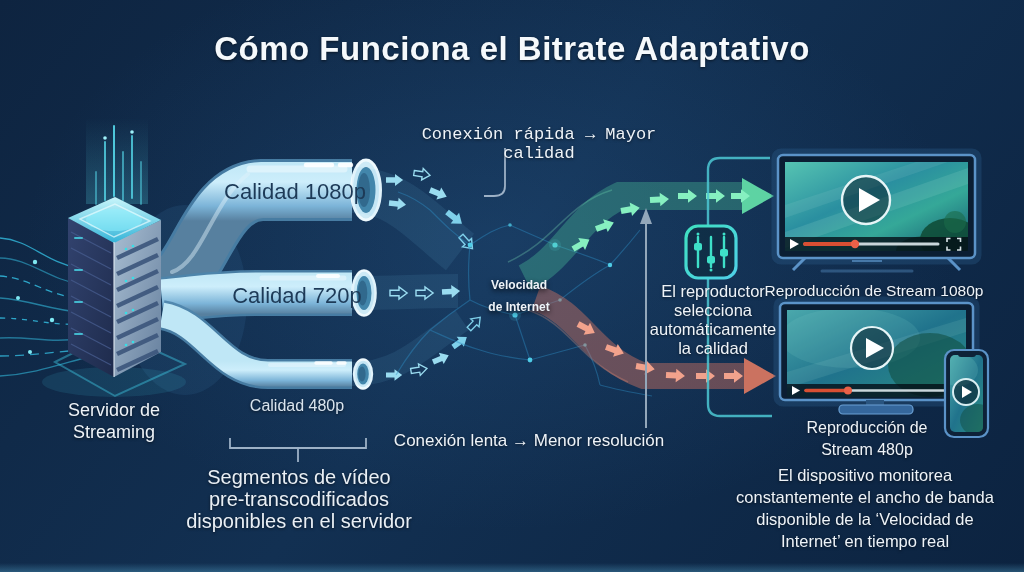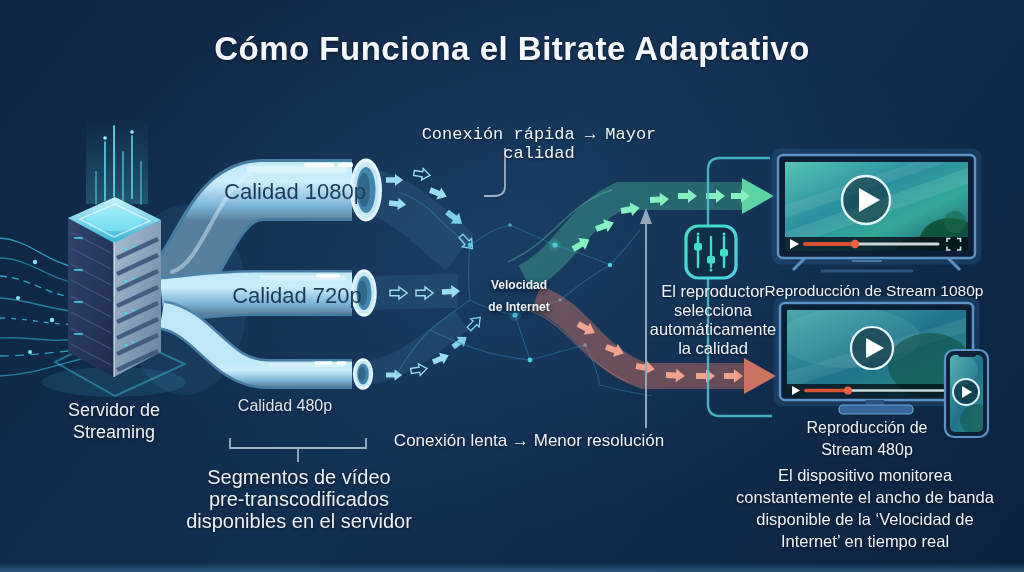--- a/index.html
+++ b/index.html
@@ -10,21 +10,21 @@
       radial-gradient(ellipse at 48% 42%, rgba(44,96,148,.28), rgba(0,0,0,0) 62%),
       linear-gradient(128deg,#0e2440 0%,#123052 48%,#0c2340 100%);
     color:#eef3f8;
   }
   .stage svg{position:absolute;left:0;top:0;}
   .txt{position:absolute;text-align:center;text-shadow:0 1px 3px rgba(0,0,0,.55);}
   .title{left:0;right:0;top:30px;font-size:33px;font-weight:700;letter-spacing:.5px;color:#f5f9fc;}
   .pipe-lbl{color:#1d3a57;text-shadow:none;font-size:22px;font-weight:500;}
   .lbl-1080{left:210px;top:179px;width:170px;}
   .lbl-720{left:212px;top:283px;width:170px;}
-  .lbl-480{left:200px;top:397px;width:170px;color:#d9e4ee;text-shadow:0 1px 3px rgba(0,0,0,.55);}
+  .lbl-480{left:212px;top:397px;width:170px;color:#d9e4ee;text-shadow:0 1px 3px rgba(0,0,0,.55);}
   .server-lbl{left:30px;top:399px;width:168px;font-size:18px;font-weight:400;line-height:22px;}
   .center-lbl{left:437px;top:274px;width:164px;font-size:12px;font-weight:700;line-height:22px;text-shadow:0 2px 5px rgba(0,0,0,.8);}
   .fast-lbl{left:396px;top:125px;width:286px;font-size:17px;font-family:Liberation Mono, monospace;}
   .slow-lbl{left:379px;top:431px;width:300px;font-size:17px;}
   .player-lbl{left:635px;top:282px;width:156px;font-size:16.5px;line-height:19px;}
   .cap-hd{left:760px;top:266px;width:228px;font-size:15.5px;margin-top:16px;}
   .cap-sd{left:774px;top:417px;width:186px;font-size:16px;line-height:22px;}
   .seg-lbl{left:180px;top:466px;width:238px;font-size:20px;line-height:22px;color:#e9eff5;}
   .dev-lbl{left:700px;top:464px;width:330px;font-size:16.5px;line-height:22px;}
   .bottom-glow{position:absolute;left:0;right:0;bottom:0;height:9px;

